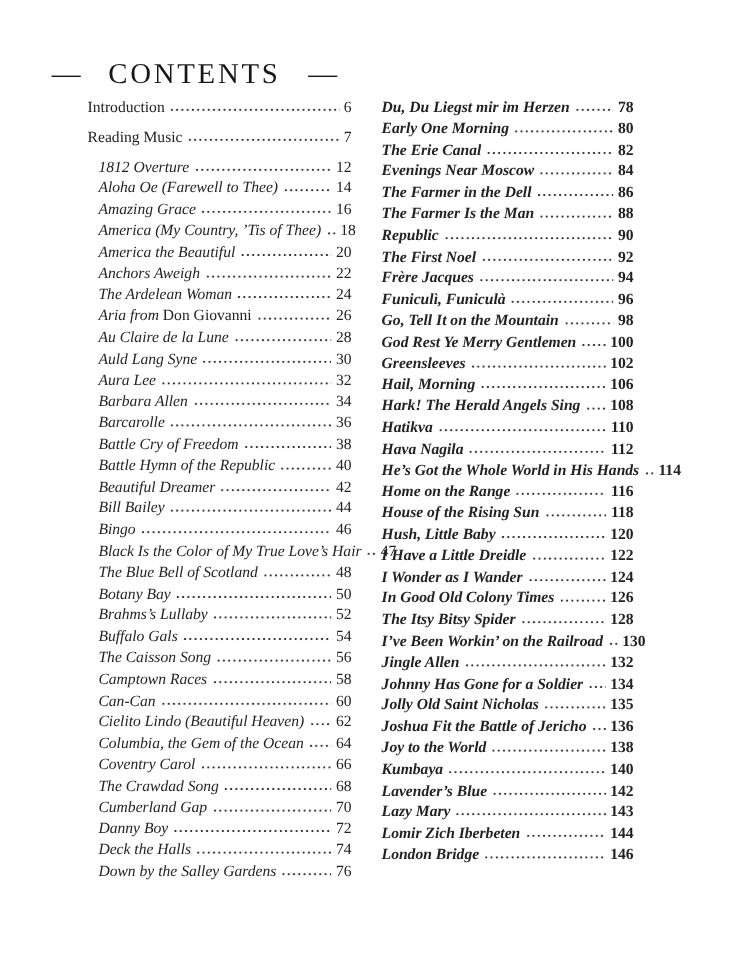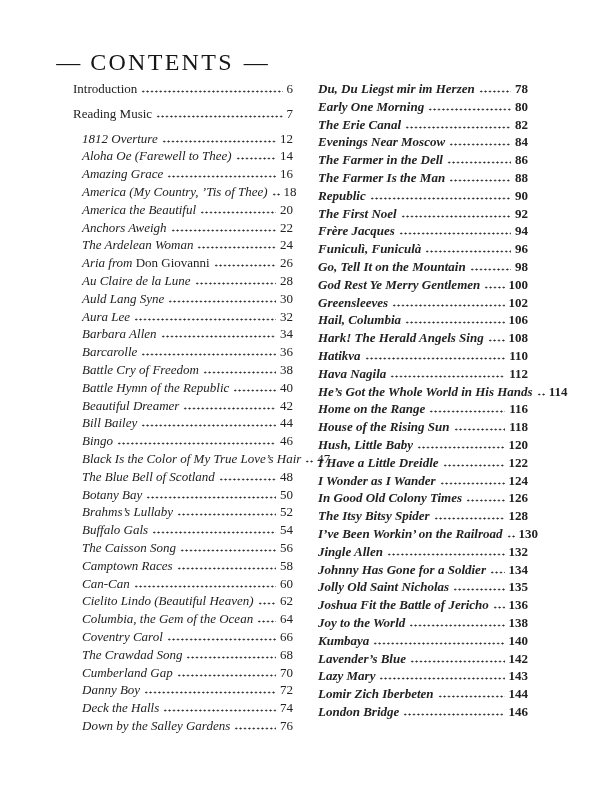--- a/index.html
+++ b/index.html
@@ -19,21 +19,21 @@
     position:absolute;
     top:50px; left:162px;
     transform:translateX(-50%);
     white-space:nowrap;
     font-size:24px;
     line-height:1;
     color:#171717;
     display:flex;
     align-items:baseline;
   }
-  .page-title .tword { letter-spacing:2.3px; margin:0 10px;text-align:right; }
+  .page-title .tword { letter-spacing:2.3px; margin:0 23px;text-align:right; }
   .page-title .tdash { letter-spacing:0; }
 
   .col { position:absolute; top:80px; }
   .col-left  { left:73px;  width:220px; }
   .col-right { left:318px; width:210px;font-weight:bold; }
 
   .toc-row {
     display:flex;
     align-items:baseline;
     line-height:17.8px;
@@ -317,21 +317,21 @@
         <span class="toc-title"><span class="seg it">God Rest Ye Merry Gentlemen</span></span>
         <span class="leader"></span>
         <span class="toc-page">100</span>
       </div>
       <div class="toc-row song">
         <span class="toc-title"><span class="seg it">Greensleeves</span></span>
         <span class="leader"></span>
         <span class="toc-page">102</span>
       </div>
       <div class="toc-row song">
-        <span class="toc-title"><span class="seg it">Hail, Columbia</span></span>
+        <span class="toc-title"><span class="seg it">Hail, Morning</span></span>
         <span class="leader"></span>
         <span class="toc-page">106</span>
       </div>
       <div class="toc-row song">
         <span class="toc-title"><span class="seg it">Hark! The Herald Angels Sing</span></span>
         <span class="leader"></span>
         <span class="toc-page">108</span>
       </div>
       <div class="toc-row song">
         <span class="toc-title"><span class="seg it">Hatikva</span></span>

